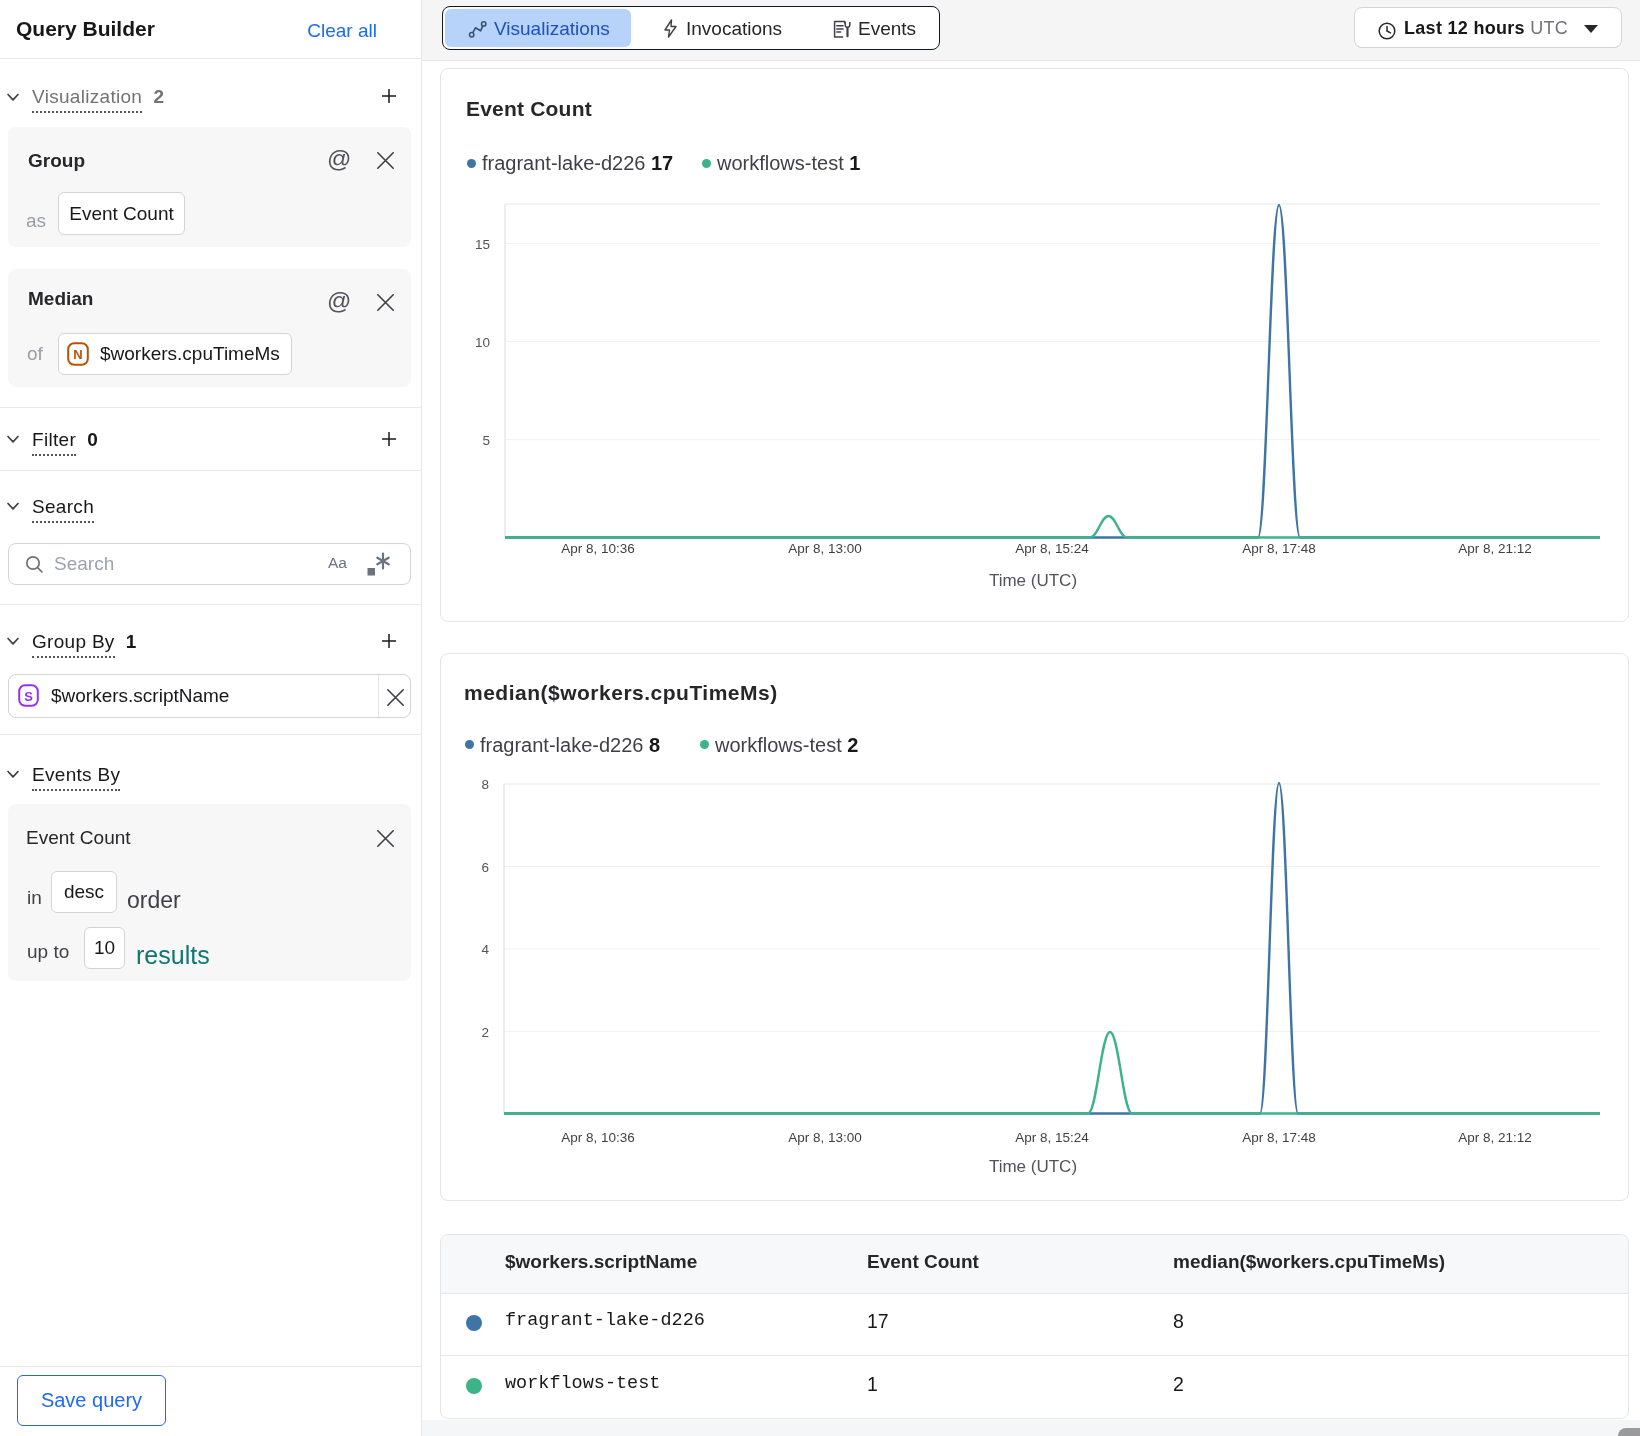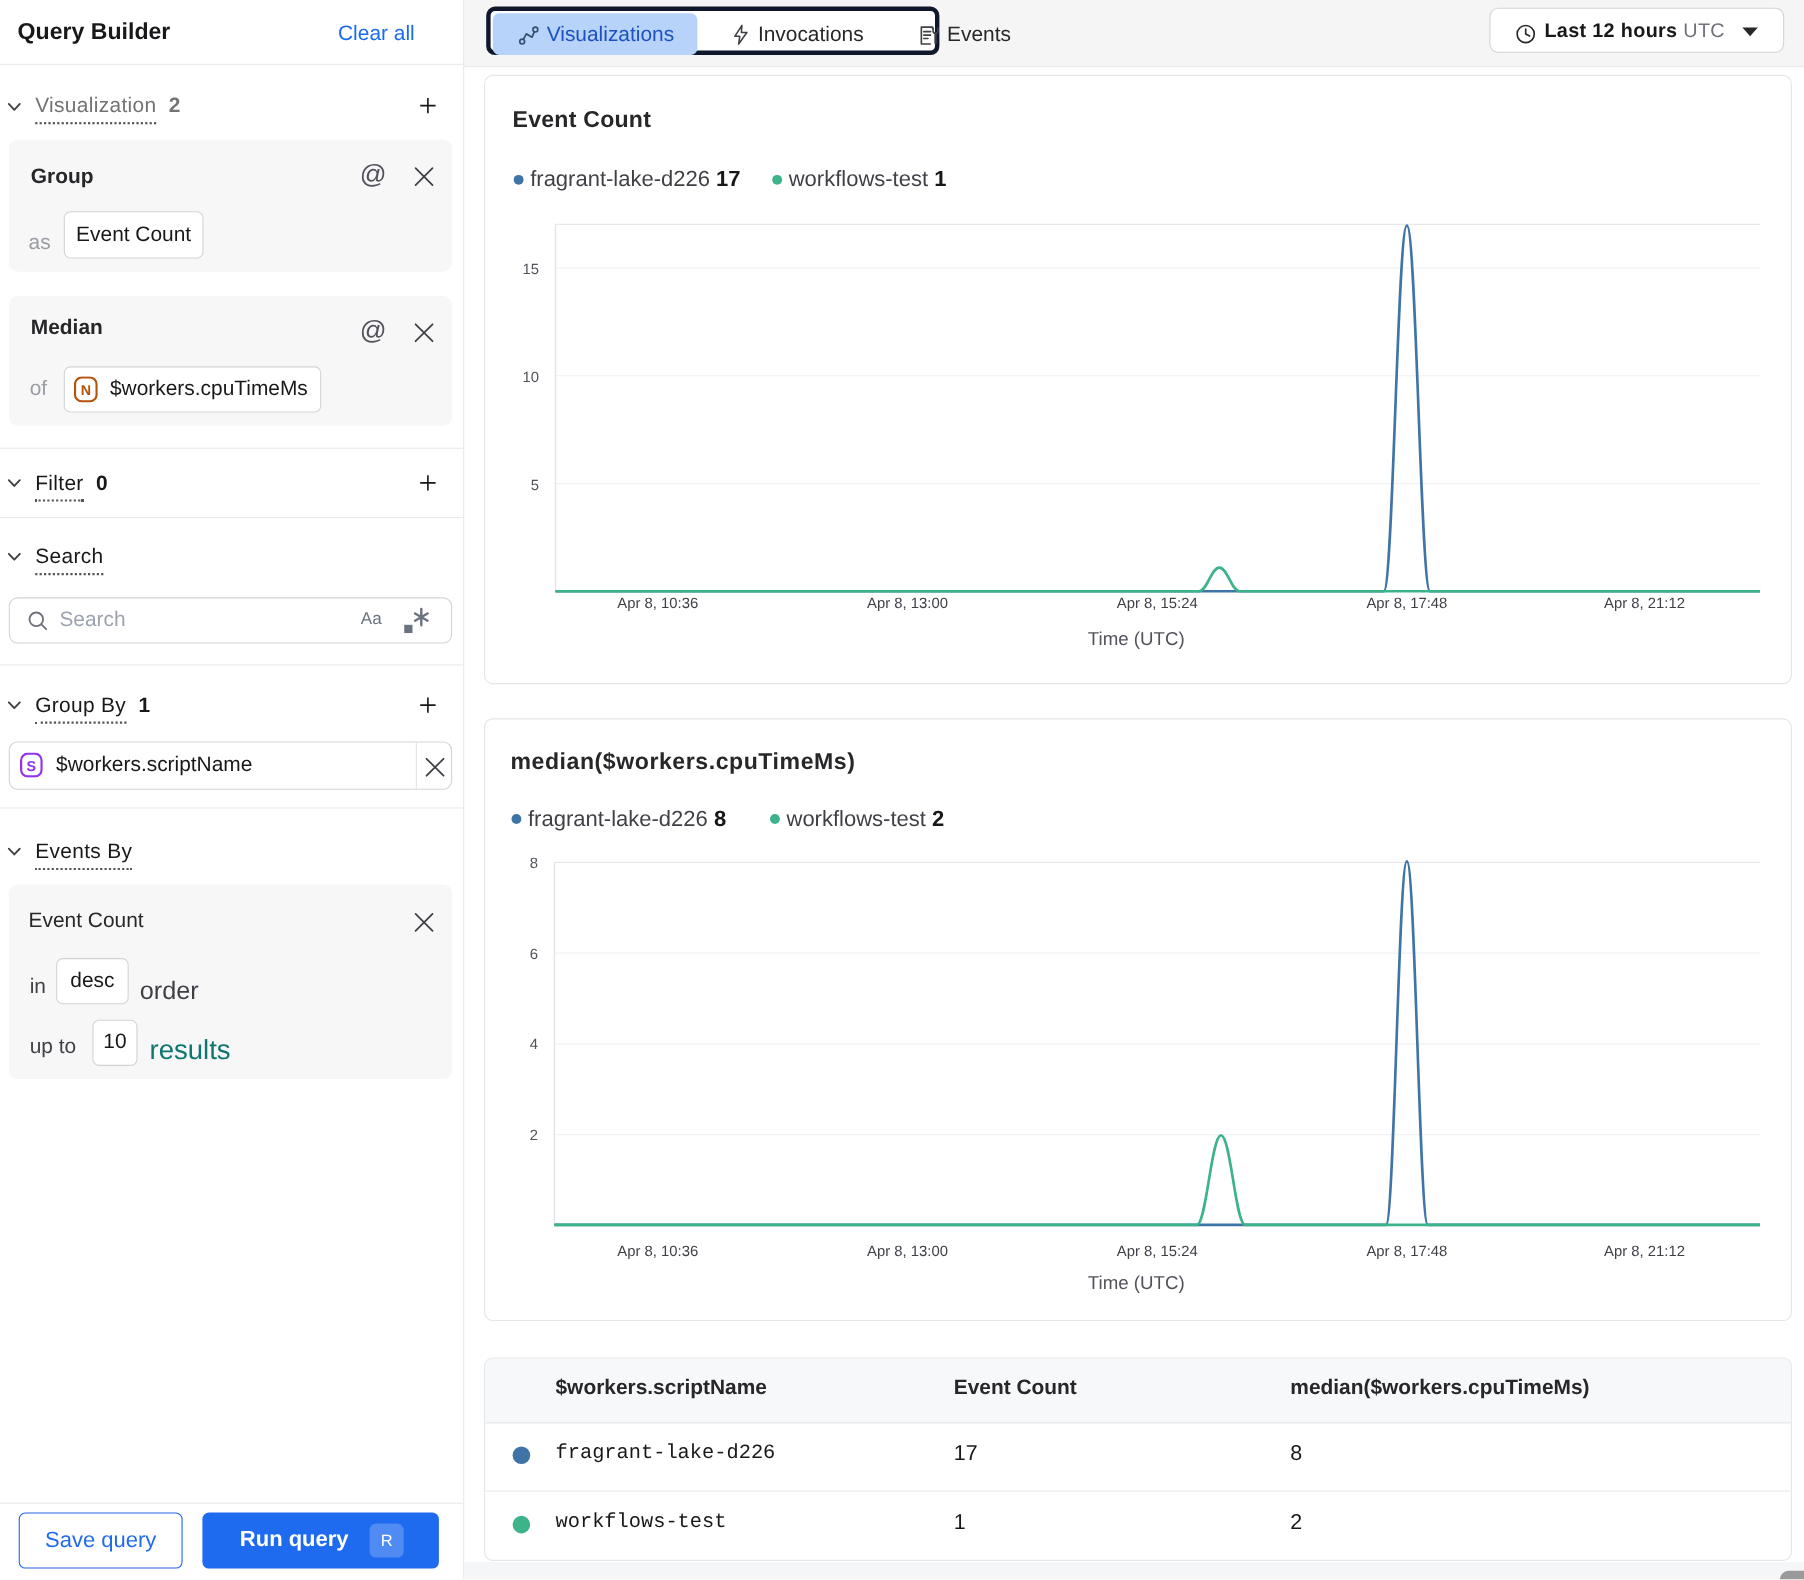--- a/index.html
+++ b/index.html
@@ -135,27 +135,23 @@
       <div class="abs" style="left:19px;top:83px;font-size:19px;color:#3f3f46;">in</div>
       <div class="abs whitebox" style="left:43px;top:67px;width:66px;height:42px;line-height:40px;text-align:center;font-size:19px;color:#18181b;">desc</div>
       <div class="abs" style="left:119px;top:83px;font-size:23px;color:#3f3f46;">order</div>
       <div class="abs" style="left:19px;top:137px;font-size:19px;color:#3f3f46;">up to</div>
       <div class="abs whitebox" style="left:76px;top:123px;width:41px;height:42px;line-height:40px;text-align:center;font-size:19px;color:#18181b;">10</div>
       <div class="abs" style="left:128px;top:137px;font-size:25px;color:#0f766e;">results</div>
     </div>
 
     <div class="abs hdiv" style="left:0;top:1366px;width:421px;background:#e5e7eb;"></div>
     <div class="abs" style="left:17px;top:1375px;width:149px;height:51px;background:#fff;border:1px solid #2465e9;border-radius:6px;line-height:49px;text-align:center;font-size:20px;color:#1f6bf0;">Save query</div>
-    <div class="abs" style="left:184px;top:1375px;width:215px;height:51px;background:#1f6bf0;border-radius:6px;">
-      <div class="abs" style="left:34px;top:13px;font-size:20px;font-weight:600;color:#fff;">Run query</div>
-      <div class="abs" style="left:152px;top:10px;width:31px;height:31px;background:rgba(255,255,255,0.22);border-radius:6px;line-height:31px;text-align:center;font-size:15px;color:#fff;">R</div>
-    </div>
-  </div>
-
-  <div class="abs" style="left:442px;top:6px;width:412px;height:44px;background:#fff;border:4px solid #0f172a;border-radius:8px;">
+  </div>
+
+  <div class="abs" style="left:442px;top:6px;width:498px;height:44px;background:#fff;border:1px solid #0f172a;border-radius:8px;">
     <div class="abs" style="left:2px;top:2px;width:186px;height:38px;background:#b7d3fa;border-radius:6px;"></div>
     <svg class="abs" style="left:22px;top:8px;" width="22" height="24" viewBox="0 0 22 24">
         <path d="M6.7 19.7 L10.5 12.8 L15.6 15.8 L18.7 8.9" fill="none" stroke="#33536e" stroke-width="1.6" stroke-linejoin="round"></path>
         <circle cx="6.7" cy="19.7" r="2.2" fill="#b7d3fa" stroke="#33536e" stroke-width="1.5"></circle>
         <circle cx="18.7" cy="8.9" r="2.2" fill="#b7d3fa" stroke="#33536e" stroke-width="1.5"></circle>
       </svg>
     <div class="abs" style="left:51px;top:11px;font-size:19px;font-weight:500;color:#1d51c0;">Visualizations</div>
     <svg class="abs" style="left:220px;top:12px;" width="15" height="19" viewBox="0 0 15 19">
         <path d="M8.5 1 L2 11 H6.5 L5.5 18 L13 7.5 H8 Z" fill="none" stroke="#3f3f46" stroke-width="1.4" stroke-linejoin="round"></path>
       </svg>

